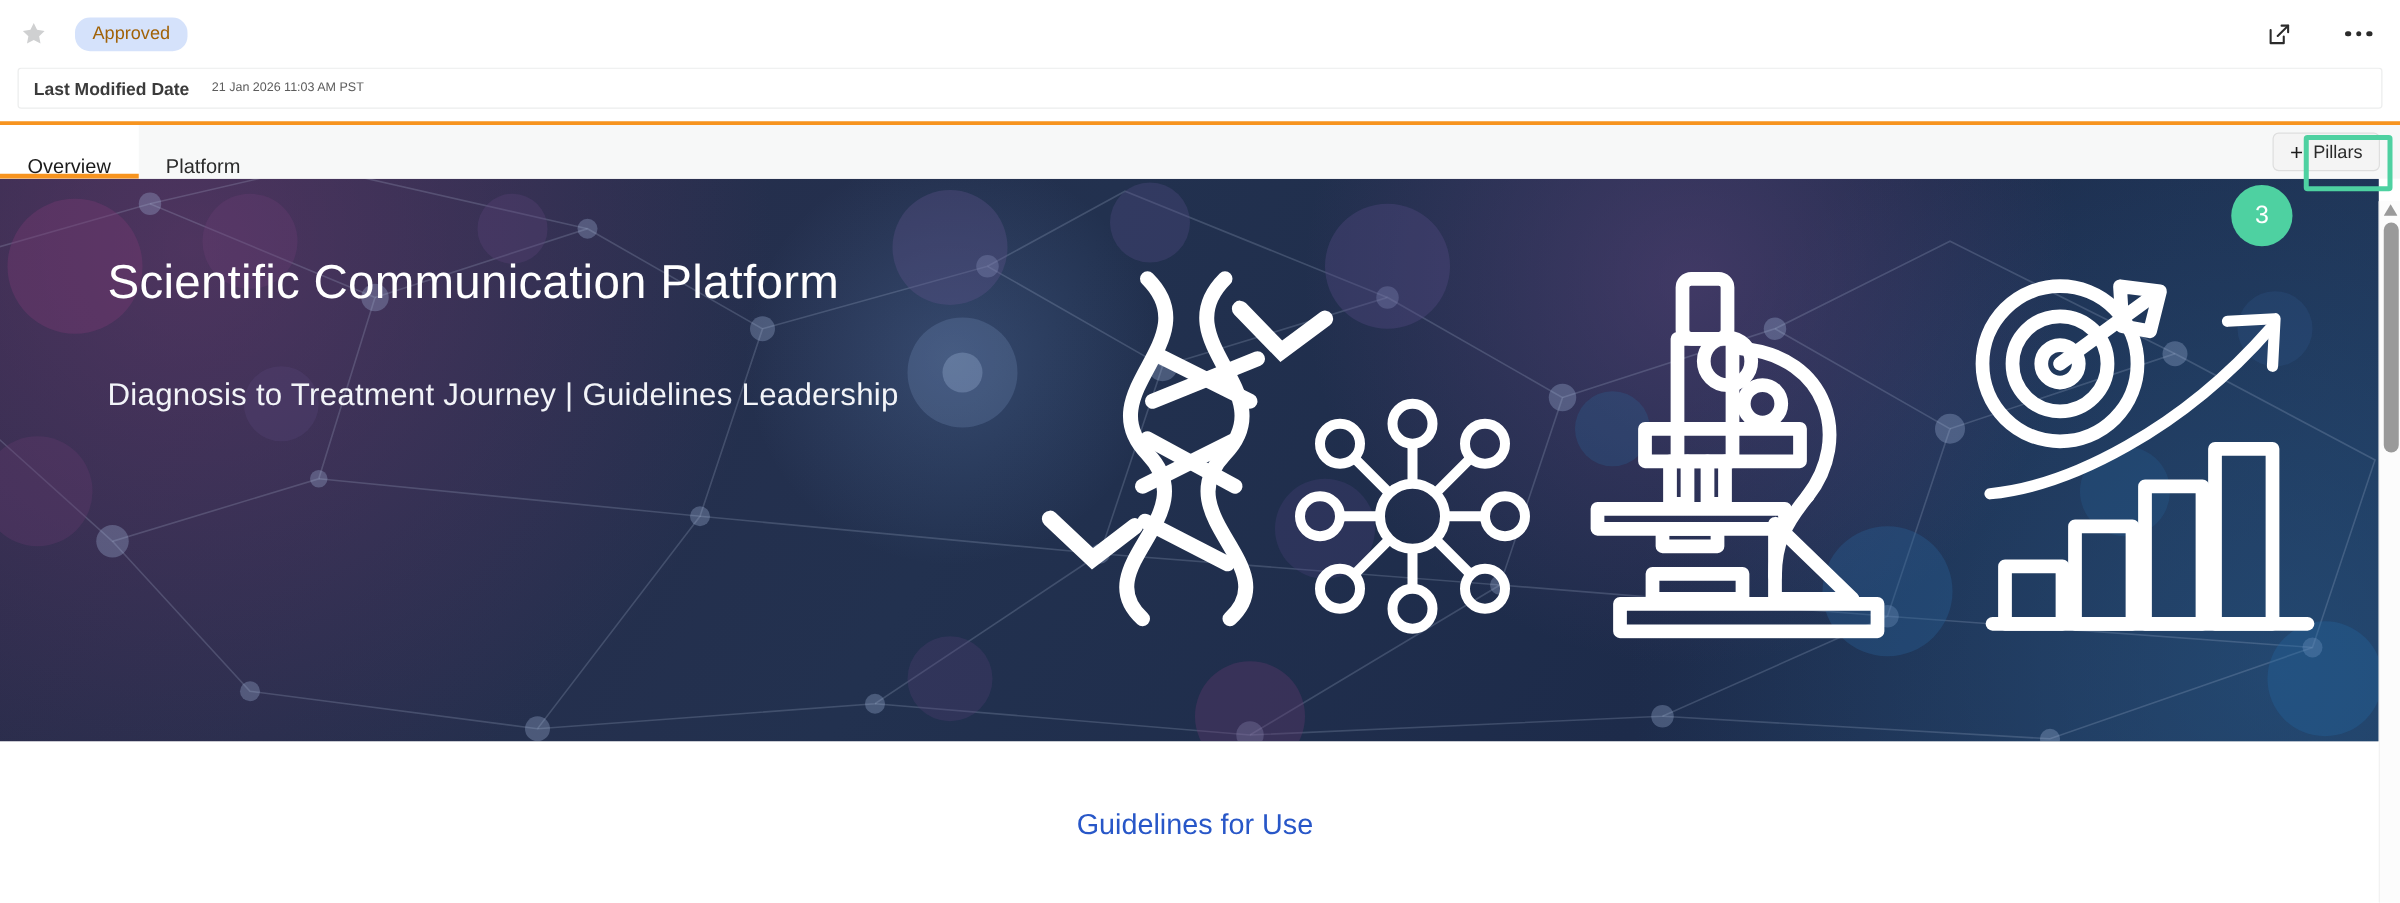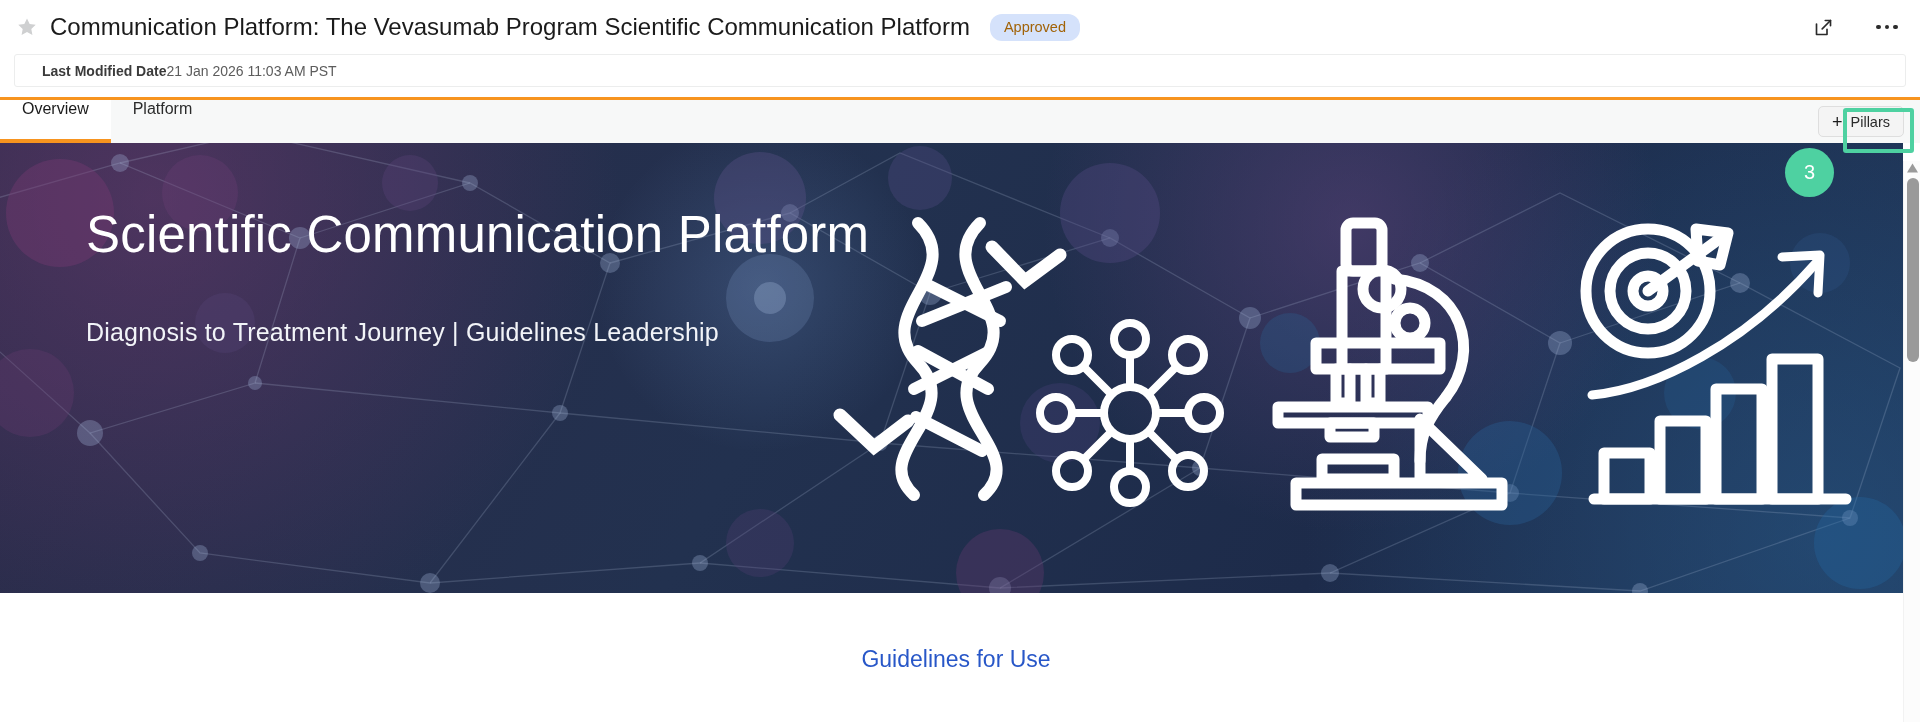--- a/index.html
+++ b/index.html
@@ -60,43 +60,43 @@
     background: #2b2b2b; display: block;
   }
 
   
   .meta-wrap { padding: 0 14px 0 14px; }
   .meta-card {
     border: 1px solid #eceded;
     border-radius: 3px;
     height: 33px;
     display: flex; align-items: center;
-    padding-left: 27px;
+    padding-left: 12px;
     background: #ffffff;
   }
   .meta-label {
     font-size: 14px; font-weight: bold; color: #3b3b3b;
   }
   .meta-value {
-    font-size: 14px; color: #5c5c5c; margin-left: 0;
+    font-size: 10px; color: #5c5c5c; margin-left: 18px;
   }
 
   
   .tabbar {
     position: relative;
     margin-top: 10px;
     height: 46px;
     background: #f7f8f8;
     border-top: 3px solid #f7941f;
     display: flex;
     align-items: stretch;
   }
   .tab {
     position: relative;
-    display: flex; align-items: flex-start;
+    display: flex; align-items: flex-end;
     padding: 0 22px;
     font-size: 16px;
     color: #2b2b2b;
     cursor: pointer;
     background: transparent;
   }
   .tab.active {
     background: #ffffff;
     color: #1b1b1b;
   }
@@ -174,21 +174,21 @@
   }
   .brand-name {
     font-size: 81px;
     letter-spacing: 2px;
     color: #ffffff;
     font-weight: 400;
     line-height: 0.98;
     font-family: "Liberation Sans", sans-serif;
   }
   .brand-sub {
-    font-size: 51px;
+    font-size: 38px;
     color: #ffffff;
     font-weight: 400;
     margin-top: 6px;
     letter-spacing: 0.2px;
   }
   .brand-tag {
     font-size: 25px;
     color: #f2f4f8;
     font-weight: 400;
     margin-top: 54px;
@@ -238,21 +238,20 @@
 </style>
 </head>
 <body>
 
 <div class="doc-header">
   <span class="star-icon">
     <svg width="22" height="22" viewBox="0 0 24 24" fill="currentColor" aria-hidden="true">
       <path d="M12 2.6l2.9 6.0 6.6.9-4.8 4.6 1.2 6.5L12 17.5 6.1 20.6l1.2-6.5L2.5 9.5l6.6-.9z"></path>
     </svg>
   </span>
-  <div class="doc-title">Communication Platform: The Vevasumab Program Scientific Communication Platform</div>
   <div class="status-badge">Approved</div>
 
   <div class="header-actions">
     <span class="icon-btn">
       <svg width="21" height="21" viewBox="0 0 24 24" fill="none" stroke="currentColor" stroke-width="1.9" stroke-linecap="round" stroke-linejoin="round" aria-hidden="true">
         <path d="M4 8v12h12v-6"></path>
         <path d="M10.5 13.5L20 4"></path>
         <path d="M14 4h6v6"></path>
       </svg>
     </span>

